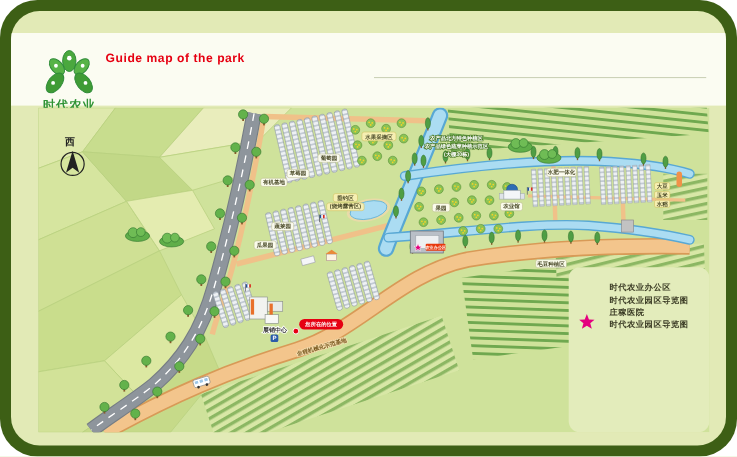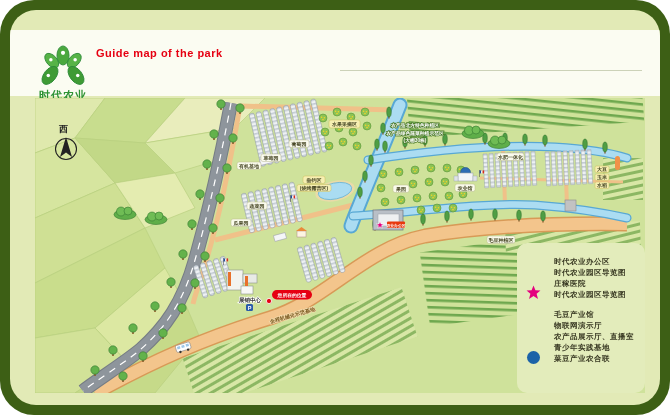--- a/index.html
+++ b/index.html
@@ -429,29 +429,16 @@
           </svg>
         </div>
         <div class="lg-sep"></div>
         <div class="lg-lines">
           <div class="lg-line">时代农业办公区</div>
           <div class="lg-line">时代农业园区导览图</div>
           <div class="lg-line">庄稼医院</div>
           <div class="lg-line">时代农业园区导览图</div>
         </div>
       </div>
-      <div class="lg-group">
-        <div class="lg-icon">
-            <div class="lg-dot"></div>
-          </div>
-        <div class="lg-sep"></div>
-        <div class="lg-lines">
-          <div class="lg-line">毛豆产业馆</div>
-          <div class="lg-line">物联网演示厅</div>
-          <div class="lg-line">农产品展示厅、直播室</div>
-          <div class="lg-line">青少年实践基地</div>
-          <div class="lg-line">菜豆产业农合联</div>
-        </div>
-      </div>
     </div>
 
   </div>
 </div>
 
 </body></html>

